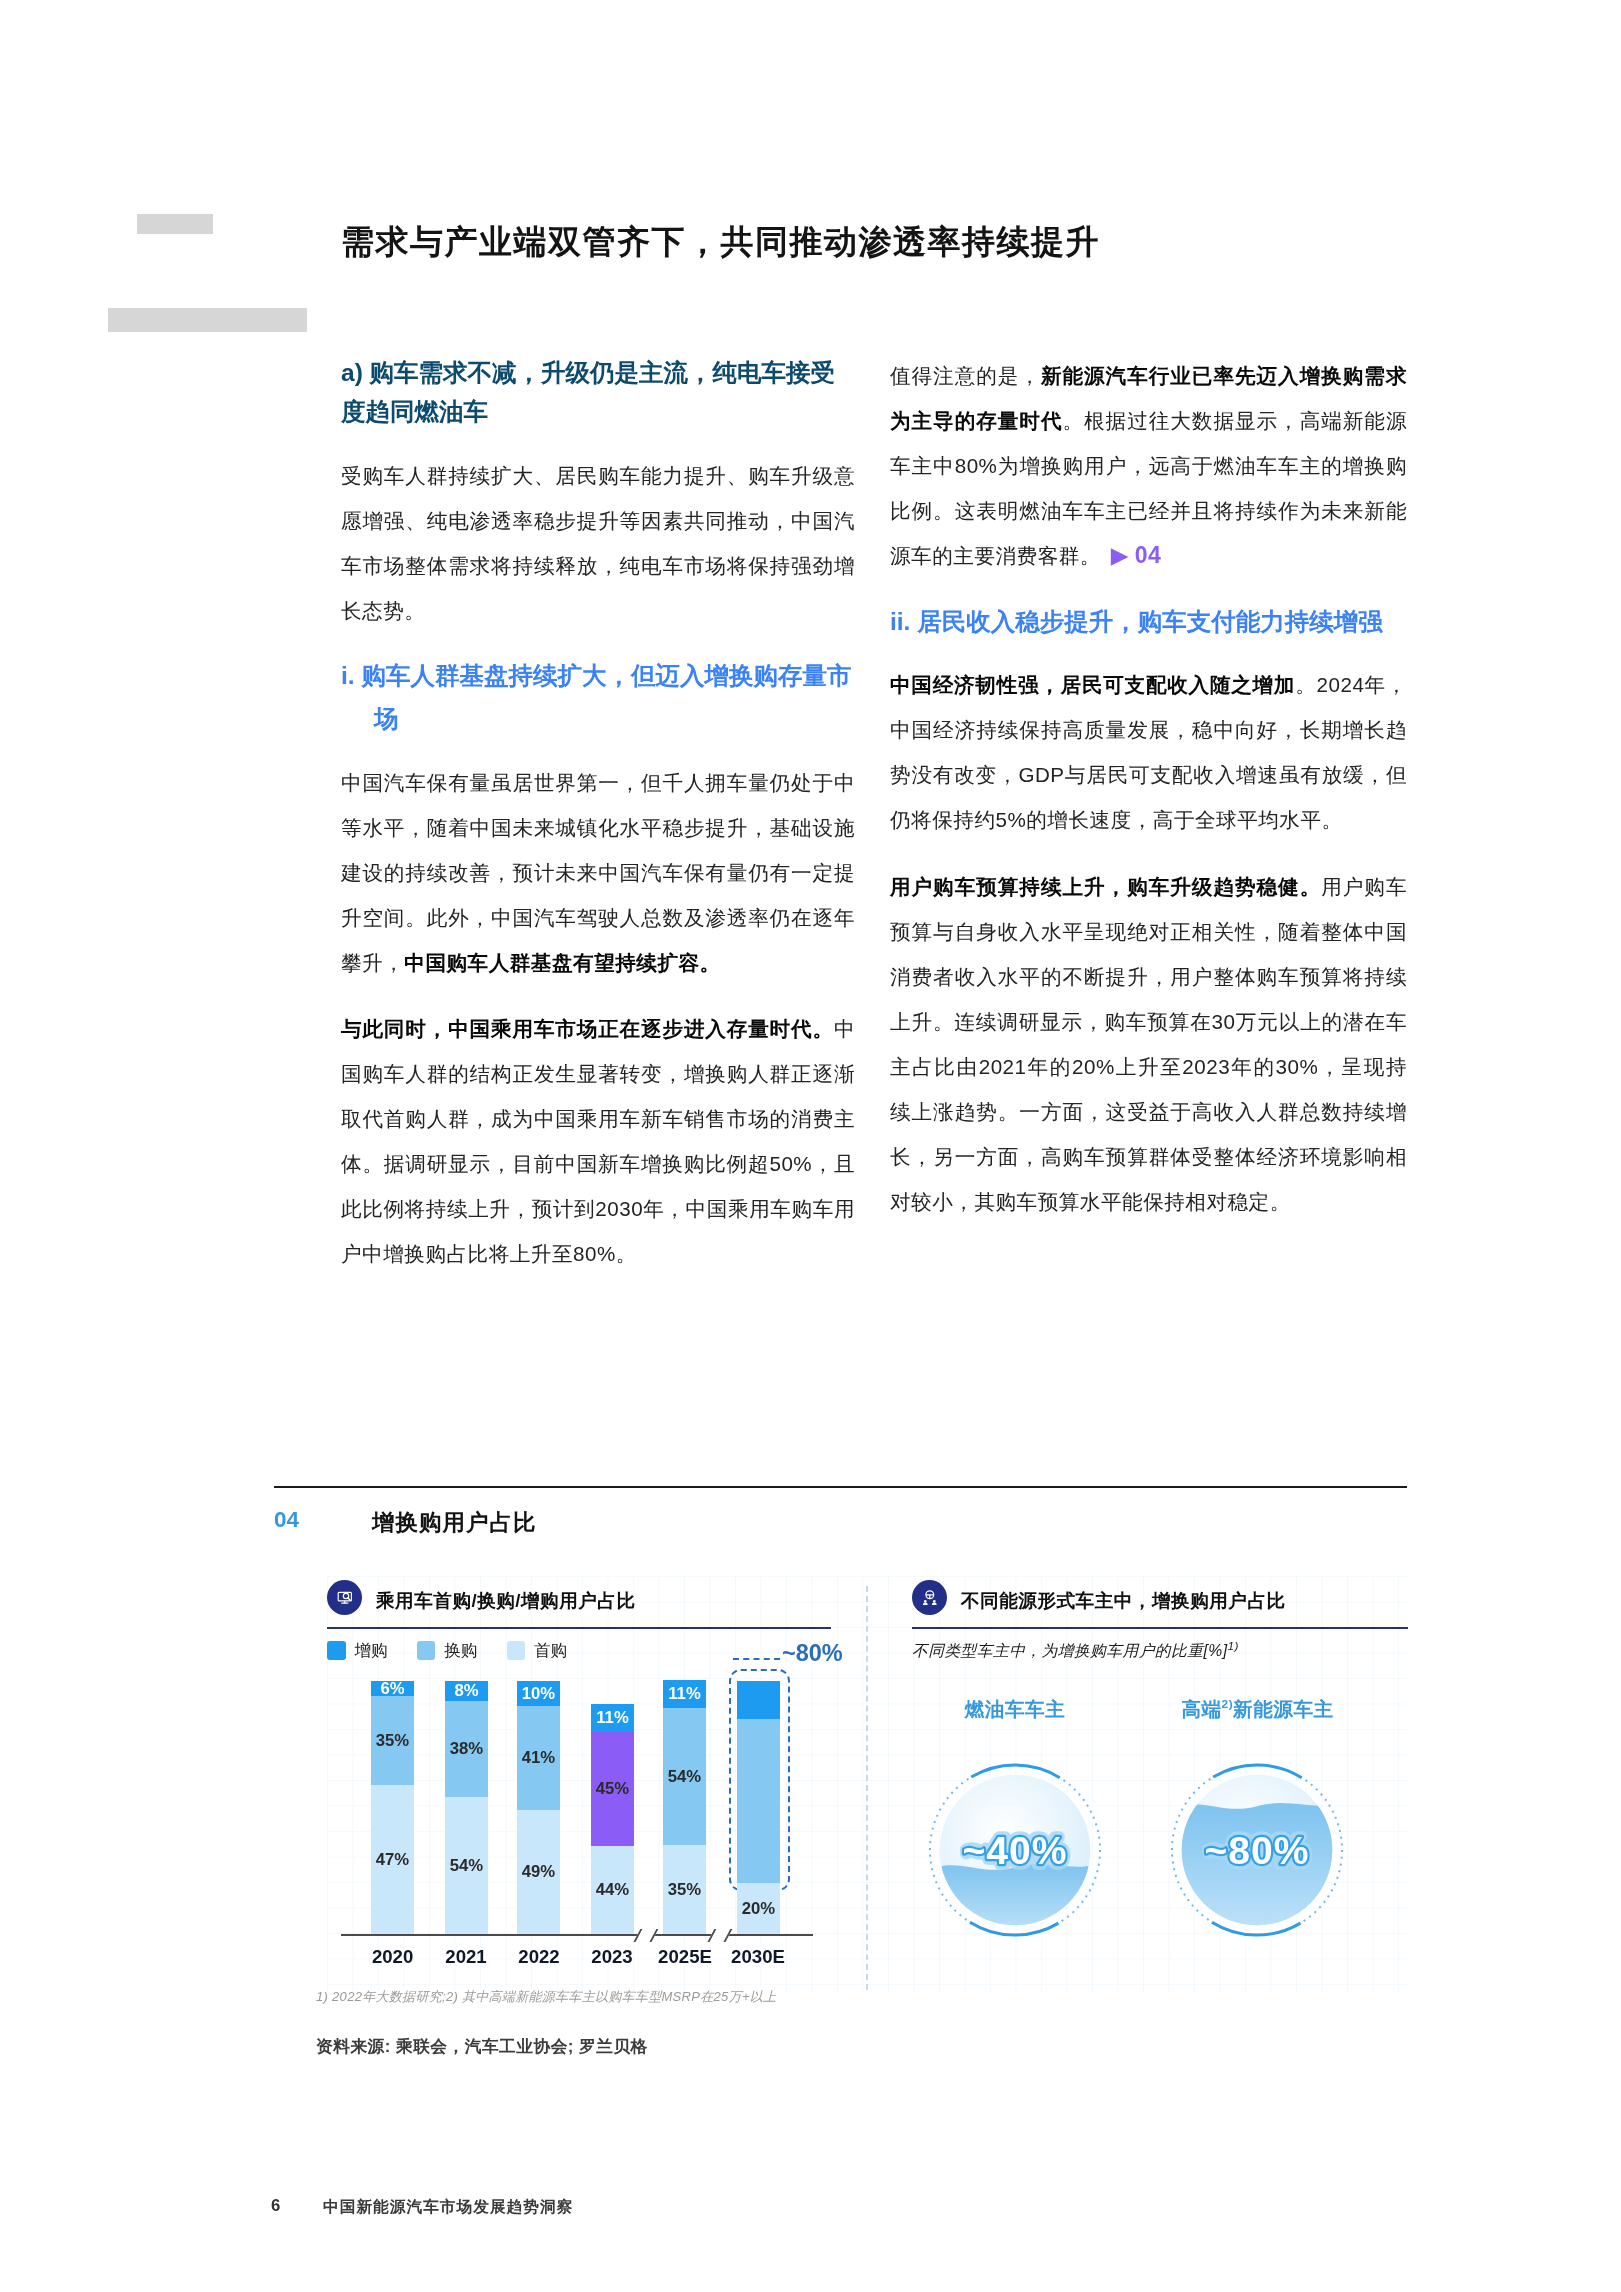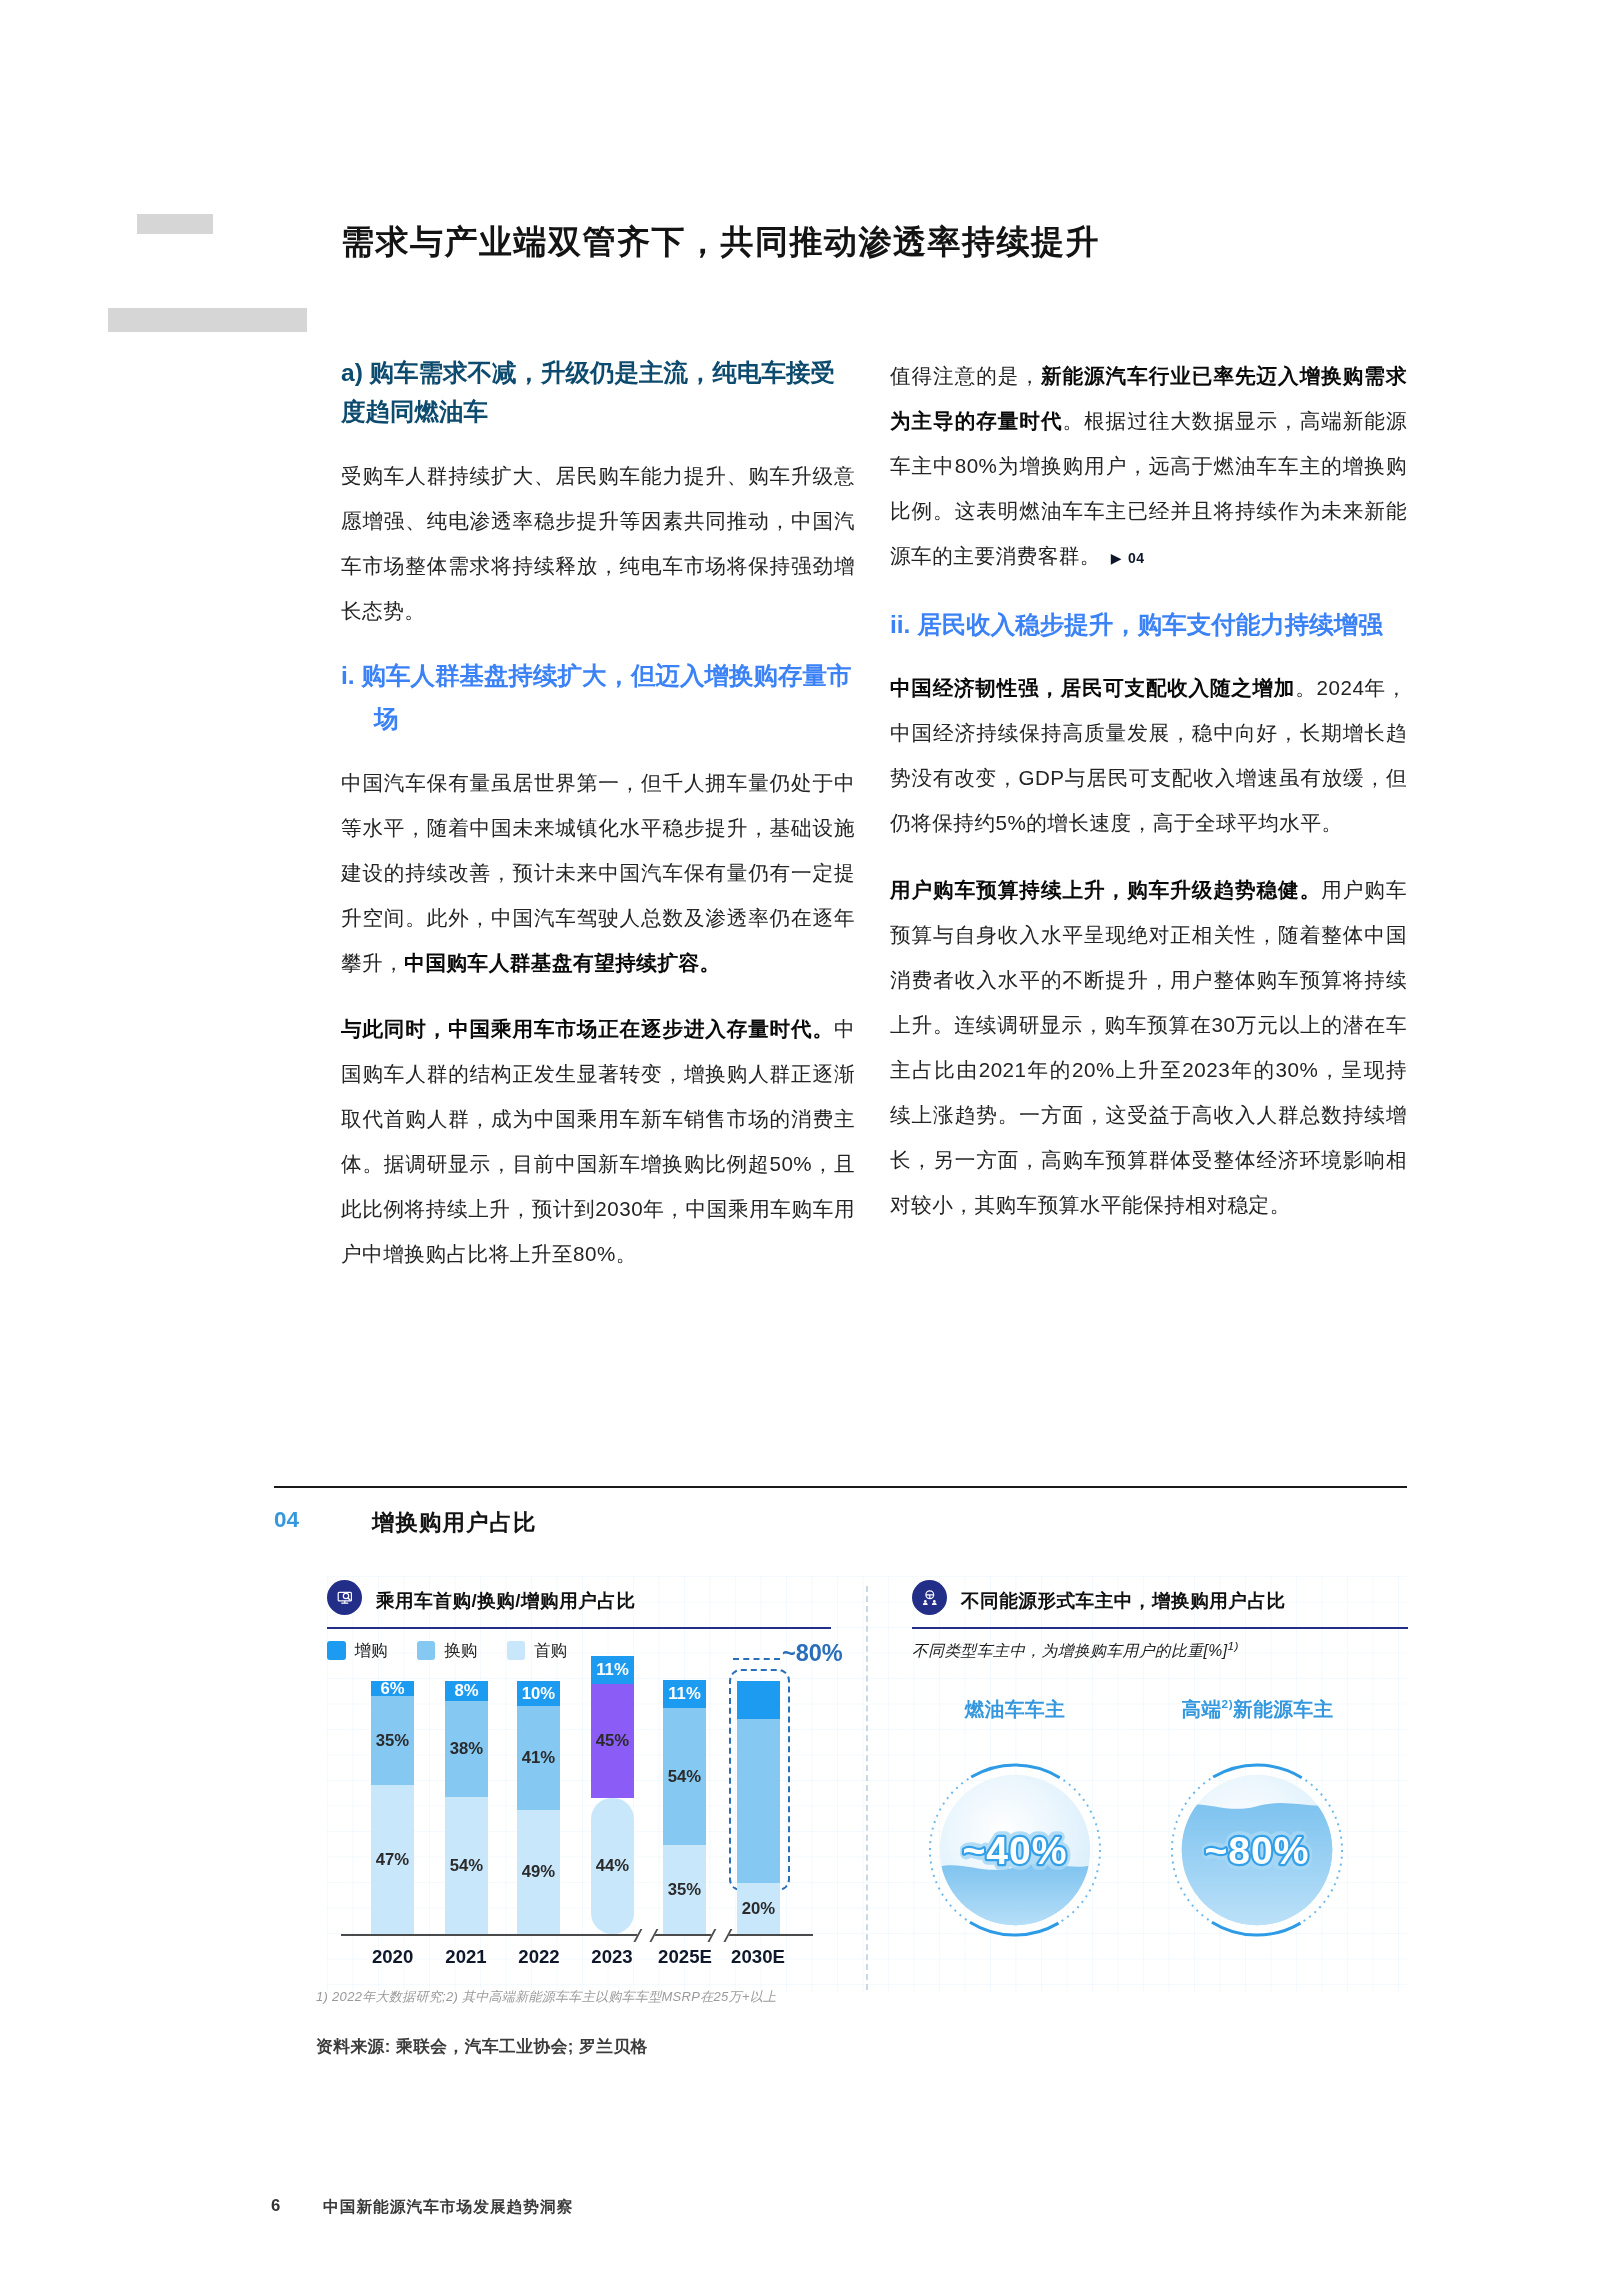--- a/index.html
+++ b/index.html
@@ -13,21 +13,21 @@
   .main-title{left:341px;top:198px;width:1098px;font-size:33px;font-weight:800;color:#141414;letter-spacing:1.5px;}
   
   .col{position:absolute;top:353px;width:514px;}
   .col-left{left:341px;}
   .col-right{left:890px;width:517px;}
   .h-a{font-size:24.5px;line-height:39px;font-weight:800;color:#0c4a6e;margin:0 0 21.6px 0;}
   .sub-head{font-size:24.5px;line-height:43px;font-weight:800;color:#3b82f6;margin:21.6px 0 19.6px 0;
             padding-left:1.35em;text-indent:-1.35em;}
   p.body{font-size:20.6px;line-height:45px;margin:0 0 21.6px 0;text-align:justify;color:#232323;letter-spacing:0.5px;}
   p.body .b{font-weight:800;color:#0a0a0a;}
-  .fig-ref{color:#0f172a;font-weight:800;font-size:14px;white-space:nowrap;margin-left:9.8px;}
+  .fig-ref{color:#8b5cf6;font-weight:800;font-size:23px;white-space:nowrap;margin-left:9.8px;}
   .fig-ref span{margin-right:5.9px;}
   
   .rule{left:274px;top:1486px;width:1133px;height:2px;background:#1a1a1a;}
   .fig-num{left:274px;top:1507px;font-size:22.5px;font-weight:800;color:#3598de;}
   .fig-title{left:372px;top:1507px;font-size:22.5px;font-weight:800;color:#141414;letter-spacing:1px;}
   .fig-bg{left:327px;top:1576px;width:1080px;height:416px;
           background-image:linear-gradient(rgba(150,205,245,.10) 1px,transparent 1px),
                            linear-gradient(90deg,rgba(150,205,245,.10) 1px,transparent 1px);
           background-size:25.5px 25.5px;}
   .panel{position:absolute;top:1580px;}
@@ -177,21 +177,21 @@
           </div>
         </div>
         <div class="cat-lab" style="left: 168px;">2022</div>
         <div class="bar-col" style="left: 264px;">
           <div class="seg" style="height: 28px; background: rgb(29, 155, 240);">
             <span class="seg-lab wh">11%</span>
           </div>
           <div class="seg" style="height: 114px; background: #8b5cf6; text-align: right;">
             <span class="seg-lab">45%</span>
           </div>
-          <div class="seg" style="height: 136px; background: rgb(201, 231, 251); border-radius: 21px;">
+          <div class="seg" style="height: 88px; background: rgb(201, 231, 251);">
             <span class="seg-lab">44%</span>
           </div>
         </div>
         <div class="cat-lab" style="left: 241px;">2023</div>
         <div class="bar-col" style="left: 336px;">
           <div class="seg" style="height: 28px; background: rgb(29, 155, 240);">
             <span class="seg-lab wh">11%</span>
           </div>
           <div class="seg" style="height: 137px; background: rgb(133, 201, 242);">
             <span class="seg-lab">54%</span>

